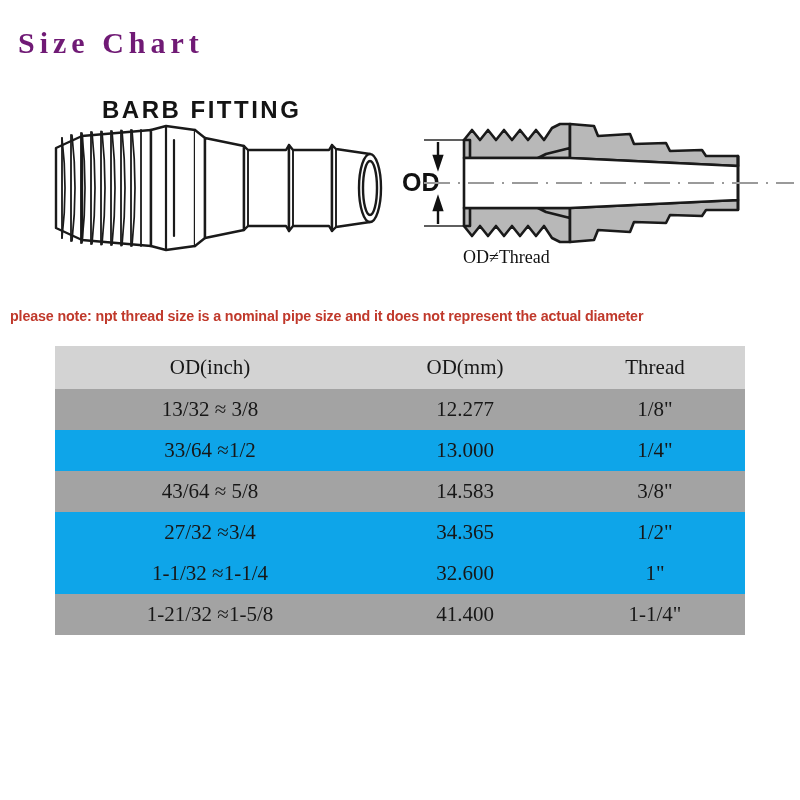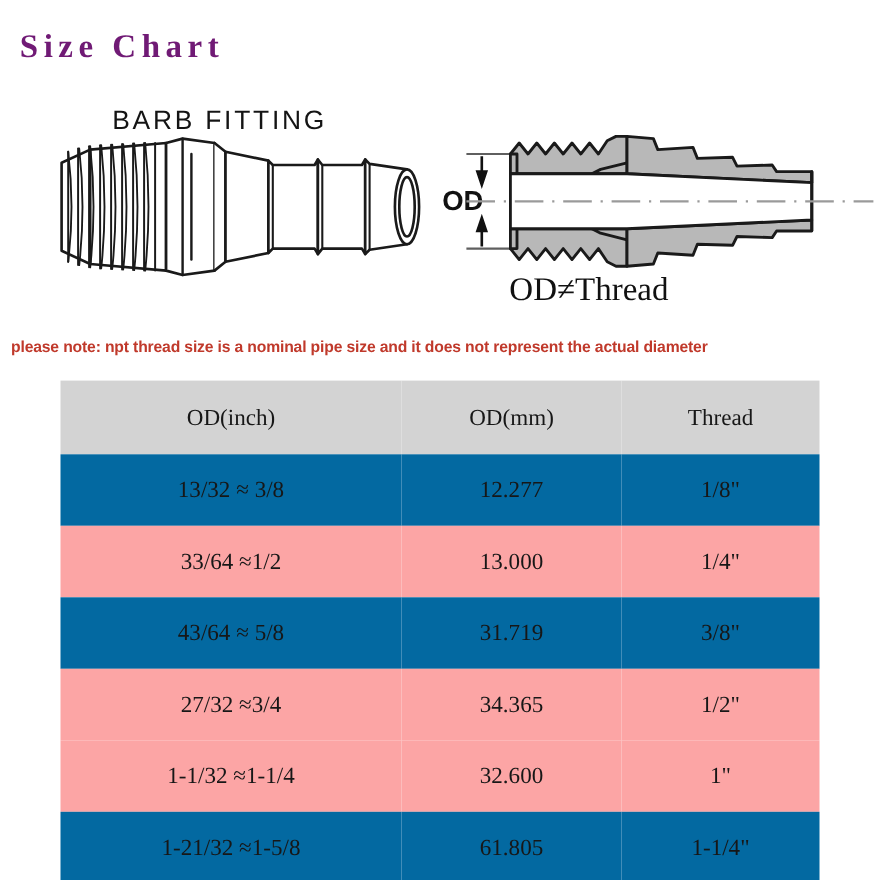--- a/index.html
+++ b/index.html
@@ -28,21 +28,21 @@
     white-space: nowrap;
   }
 
   
   .barb-label {
     position: absolute;
     left: 102px;
     top: 96px;
     font-family: "Liberation Sans", sans-serif;
     font-size: 24px;
-    font-weight: 400;
+    font-weight: 700;
     letter-spacing: 2.5px;
     color: #141414;
     white-space: nowrap;
   }
   .left-art {
     position: absolute;
     left: 48px;
     top: 124px;
   }
 
@@ -50,21 +50,21 @@
   .right-art {
     position: absolute;
     left: 398px;
     top: 118px;
   }
   .od-neq {
     position: absolute;
     left: 463px;
     top: 247px;
     font-family: "Liberation Serif", serif;
-    font-size: 30px;
+    font-size: 18px;
     color: #111111;
     white-space: nowrap;
   }
 
   
   .note {
     position: absolute;
     left: 10px;
     top: 308px;
     width: 790px;
@@ -81,38 +81,38 @@
   
   .table {
     position: absolute;
     left: 55px;
     top: 346px;
     width: 690px;
     border-collapse: collapse;
     table-layout: fixed;
   }
   .table td, .table th {
-    padding: 12px;
+    padding: 0;
     margin: 0;
     border: none;
     font-family: "Liberation Serif", serif;
     font-weight: 400;
     color: #171717;
     text-align: center;
     vertical-align: middle;
     height: 41px;
     font-size: 21px;
   }
   .table thead th {
     background: #d3d3d3;
     font-size: 21px;
     height: 43px;
   }
-  .table tbody tr.light td { background: #0369a1; }
-  .table tbody tr.dark  td { background: #fca5a5; }
+  .table tbody tr.light td { background: #a3a3a3; }
+  .table tbody tr.dark  td { background: #0ea5e9; }
   .col-a { width: 310px; }
   .col-b { width: 200px; }
   .col-c { width: 180px; }
 </style>
 </head>
 <body>
 
 <div class="title">Size Chart</div>
 
 <div class="barb-label">BARB FITTING</div>
@@ -236,32 +236,32 @@
       <td>12.277</td>
       <td>1/8"</td>
     </tr>
     <tr class="dark">
       <td>33/64 ≈1/2</td>
       <td>13.000</td>
       <td>1/4"</td>
     </tr>
     <tr class="light">
       <td>43/64 ≈ 5/8</td>
-      <td>31.719</td>
+      <td>14.583</td>
       <td>3/8"</td>
     </tr>
     <tr class="dark">
       <td>27/32 ≈3/4</td>
       <td>34.365</td>
       <td>1/2"</td>
     </tr>
     <tr class="dark">
       <td>1-1/32 ≈1-1/4</td>
       <td>32.600</td>
       <td>1"</td>
     </tr>
     <tr class="light">
       <td>1-21/32 ≈1-5/8</td>
-      <td>61.805</td>
+      <td>41.400</td>
       <td>1-1/4"</td>
     </tr>
   </tbody>
 </table>
 
 </body></html>

